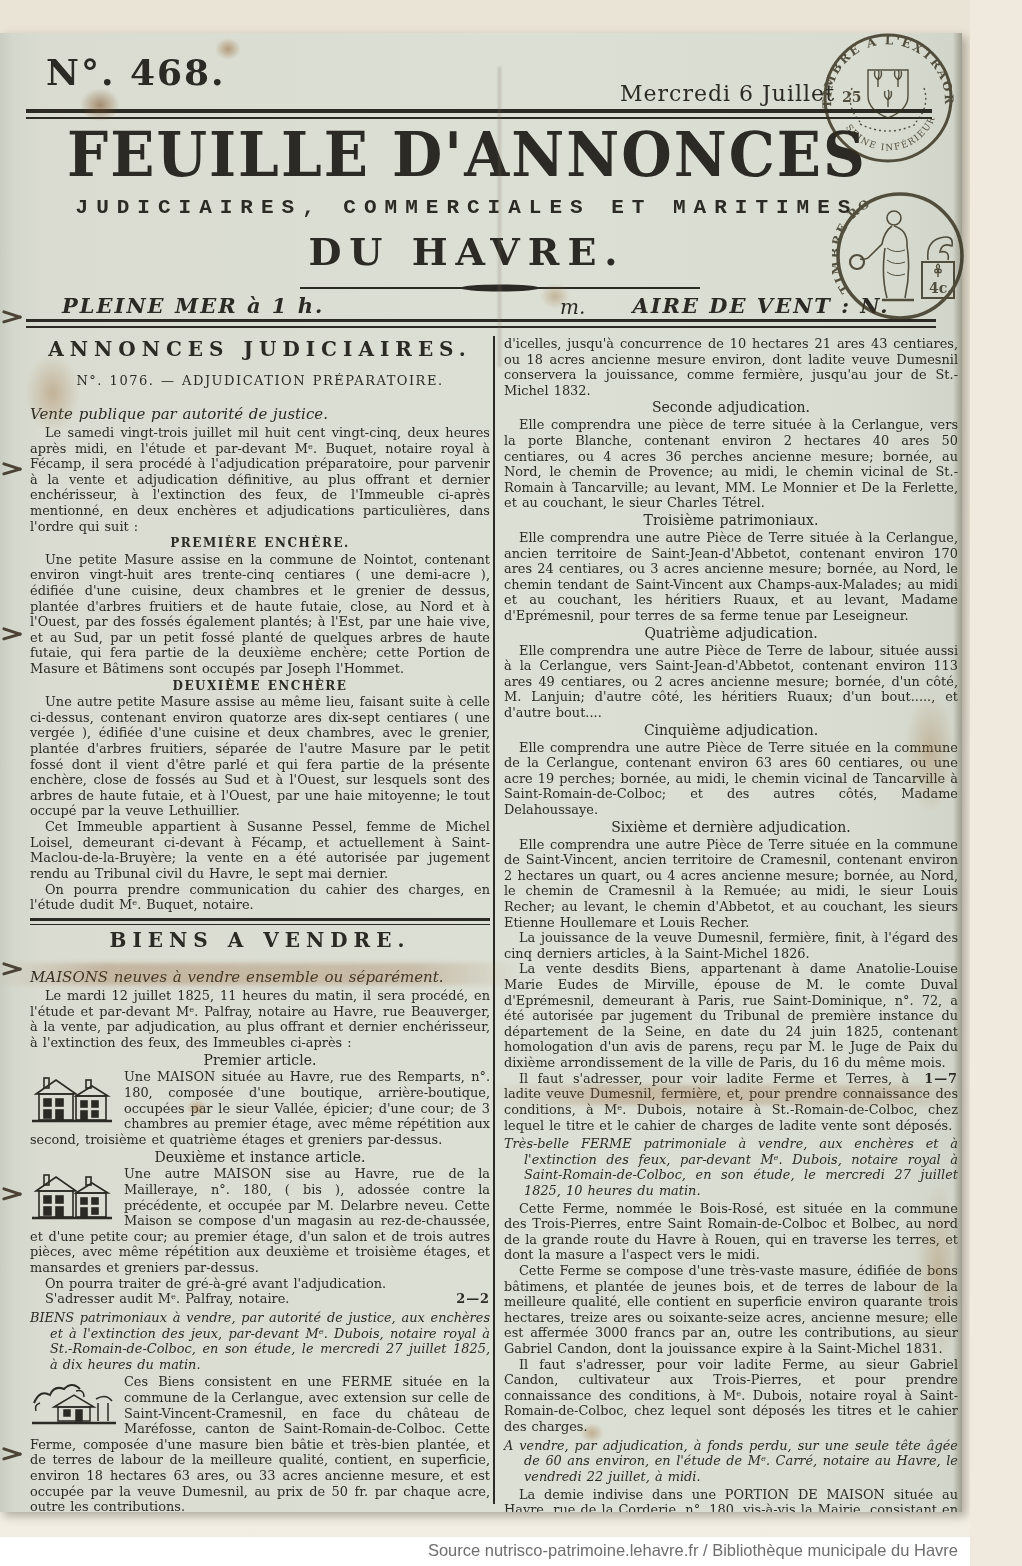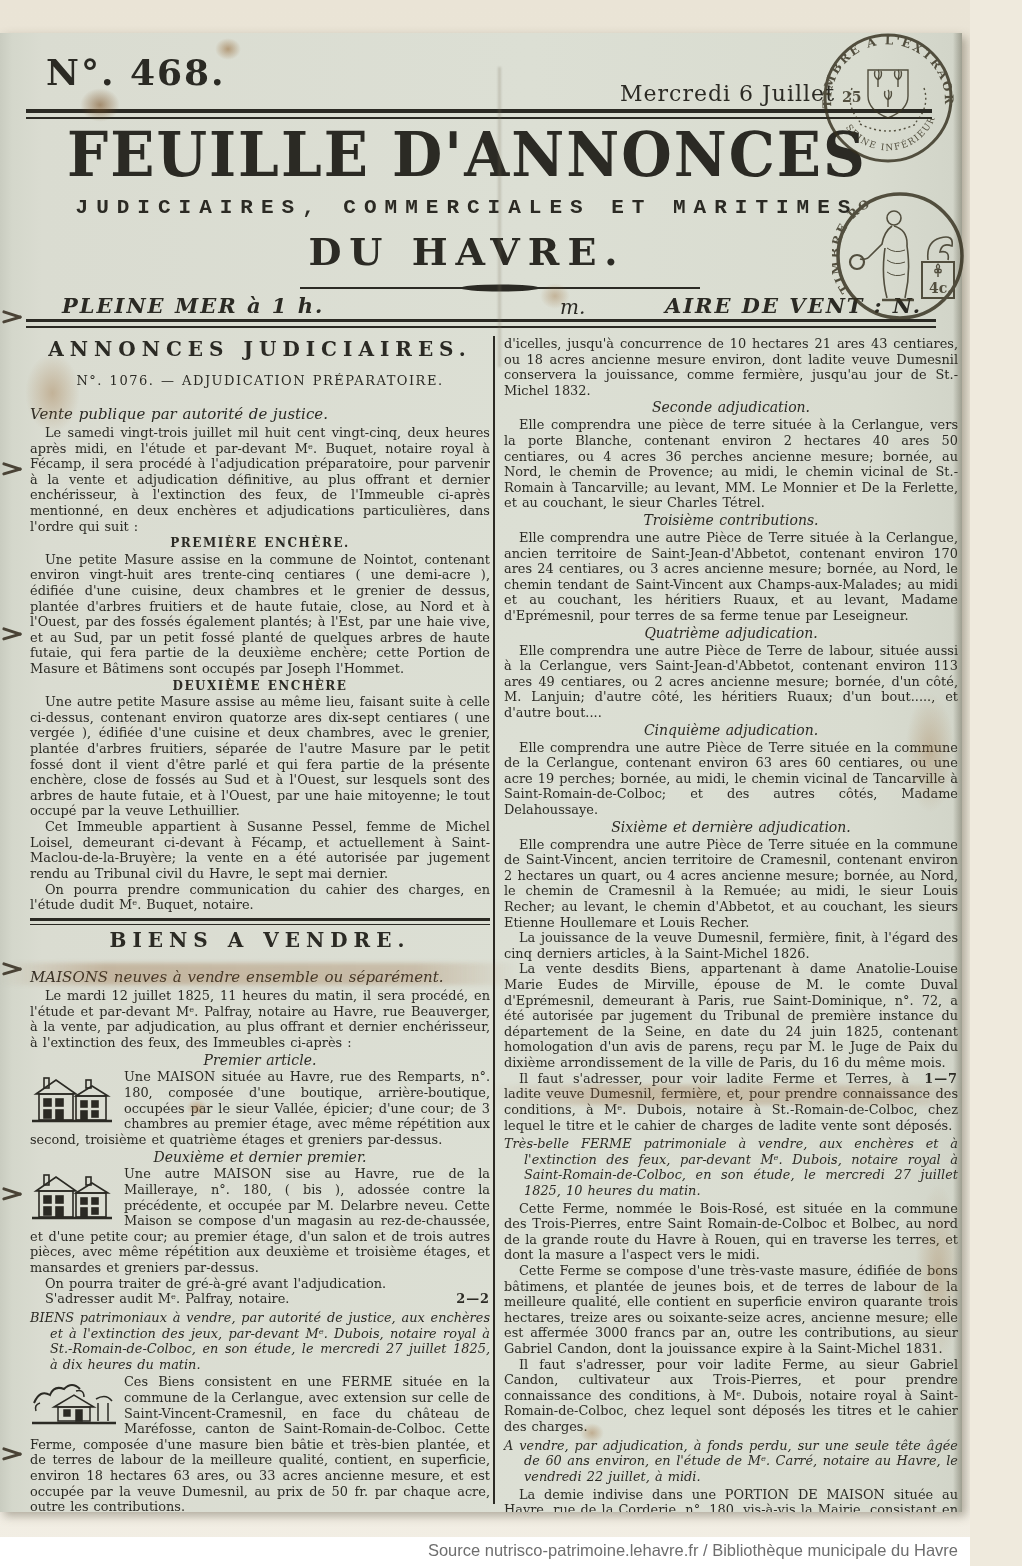--- a/index.html
+++ b/index.html
@@ -21,34 +21,34 @@
               font-size:58px;font-weight:bold;letter-spacing:2px;transform:scaleY(1.06);white-space:nowrap;}
   .mast-sub{position:absolute;left:0;top:163px;width:934px;text-align:center;
             font-size:21px;font-weight:bold;letter-spacing:8px;white-space:nowrap;font-family:Liberation Mono, monospace;}
   .mast-city{position:absolute;left:0;top:196px;width:934px;text-align:center;
              font-size:38px;font-weight:bold;letter-spacing:8px;}
   .swell{position:absolute;left:300px;top:254px;width:400px;height:2px;background:#2b2a24;}
   .swell::before{content:'';position:absolute;left:50%;top:50%;transform:translate(-50%,-50%);
                  width:80px;height:7px;background:#2b2a24;border-radius:50%;}
   .info-tide{position:absolute;left:62px;top:260px;font-size:21px;font-weight:bold;font-style:italic;letter-spacing:2px;}
   .info-min{position:absolute;left:560px;top:262px;font-size:20px;font-style:italic;}
-  .info-wind{position:absolute;left:600px;top:260px;width:340px;font-size:21px;font-weight:bold;font-style:italic;letter-spacing:2px;text-align:right;padding-right:18px;box-sizing:border-box;}
+  .info-wind{position:absolute;left:600px;top:260px;width:340px;font-size:21px;font-weight:bold;font-style:italic;letter-spacing:2px;text-align:center;padding-right:18px;box-sizing:border-box;}
   
   .col{position:absolute;top:303px;font-size:12.9px;line-height:1.21;text-align:justify;word-spacing:1px;}
   .col-left{left:30px;width:460px;}
   .col-right{left:504px;width:454px;}
   .divider{position:absolute;left:493px;top:303px;width:2px;height:1168px;background:#2b2a24;}
   .blk{margin:0;}
   .blk.p{text-indent:15px;}
   .blk.p.ni{text-indent:0;}
   .blk.h1{text-align:center;text-indent:0;font-size:20px;font-weight:bold;letter-spacing:6px;margin:1px 0 3px;white-space:nowrap;}
   .blk.h2{text-align:center;text-indent:0;font-size:13px;letter-spacing:1.5px;margin:12px 0;}
   .blk.ith{text-indent:0;font-style:italic;font-size:15px;margin:16px 0 2px;}
   .blk.sh{text-align:center;text-indent:0;font-size:12px;letter-spacing:1.5px;margin:2px 0 1px;font-weight:bold;}
-  .blk.ish{text-align:center;text-indent:0;font-style:italic;font-size:14px;margin:1px 0;}
+  .blk.ish{text-align:center;text-indent:0;font-size:14px;margin:1px 0;}
   .blk.itp{font-style:italic;padding-left:20px;text-indent:-20px;margin:3px 0 2px;}
   .blk.rule{margin:5px 0 3px;border-top:3px solid #2b2a24;border-bottom:1.5px solid #2b2a24;height:3px;}
   .ref{float:right;font-weight:bold;letter-spacing:1px;}
   .woodcut{float:left;width:86px;margin:3px 8px 2px 0;}
   .woodcut svg{display:block;}
   
   .stamp{position:absolute;opacity:.82;}
   .stamp text{fill:#35301f;}
   
   .stain{position:absolute;pointer-events:none;}
@@ -112,21 +112,21 @@
                 <rect x="14" y="38" width="7" height="8" fill="#2b2a24"></rect>
                 <rect x="26" y="38" width="7" height="10" fill="#2b2a24"></rect>
                 <rect x="51" y="29" width="6" height="6" fill="#2b2a24"></rect>
                 <rect x="62" y="29" width="6" height="6" fill="#2b2a24"></rect>
                 <rect x="51" y="39" width="6" height="9" fill="#2b2a24"></rect>
                 <rect x="62" y="39" width="6" height="6" fill="#2b2a24"></rect>
                 <path d="M 2 49 H 82" stroke-width="2.5"></path>
               </g>
             </svg>
           </span><span>Une MAISON située au Havre, rue des Remparts, n°. 180, composée d'une boutique, arrière-boutique, occupées par le sieur Vallée, épicier; d'une cour; de 3 chambres au premier étage, avec même répétition aux second, troisième et quatrième étages et greniers par-dessus.</span></div>
-        <div class="blk ish"><span>Deuxième et dernier premier.</span></div>
+        <div class="blk ish"><span>Deuxième et instance article.</span></div>
         <div class="blk p ni"><span class="woodcut">
             <svg width="84" height="54" viewBox="0 0 84 54">
               <g stroke="#2b2a24" fill="none" stroke-width="1.6">
                 <rect x="14" y="6" width="5" height="10"></rect>
                 <rect x="56" y="8" width="5" height="8"></rect>
                 <path d="M 6 22 L 26 8 L 46 22 Z"></path>
                 <path d="M 46 24 L 62 14 L 78 24 Z"></path>
                 <rect x="9" y="22" width="34" height="26"></rect>
                 <rect x="46" y="24" width="30" height="24"></rect>
                 <rect x="14" y="27" width="7" height="7" fill="#2b2a24"></rect>
@@ -159,21 +159,21 @@
             </svg>
           </span><span>Ces Biens consistent en une FERME située en la commune de la Cerlangue, avec extension sur celle de Saint-Vincent-Cramesnil, en face du château de Maréfosse, canton de Saint-Romain-de-Colboc. Cette Ferme, composée d'une masure bien bâtie et très-bien plantée, et de terres de labour de la meilleure qualité, contient, en superficie, environ 18 hectares 63 ares, ou 33 acres ancienne mesure, et est occupée par la veuve Dumesnil, au prix de 50 fr. par chaque acre, outre les contributions.</span></div>
         <div class="blk p"><span>Elle sera vendue en six lots et en six adjudications.</span></div>
         <div class="blk ish"><span>Première adjudication.</span></div>
       </div>
     <div class="divider"></div>
     <div class="col col-right" id="col-right">
         <div class="blk p ni"><span>d'icelles, jusqu'à concurrence de 10 hectares 21 ares 43 centiares, ou 18 acres ancienne mesure environ, dont ladite veuve Dumesnil conservera la jouissance, comme fermière, jusqu'au jour de St.-Michel 1832.</span></div>
         <div class="blk ish"><span>Seconde adjudication.</span></div>
         <div class="blk p"><span>Elle comprendra une pièce de terre située à la Cerlangue, vers la porte Blanche, contenant environ 2 hectares 40 ares 50 centiares, ou 4 acres 36 perches ancienne mesure; bornée, au Nord, le chemin de Provence; au midi, le chemin vicinal de St.-Romain à Tancarville; au levant, MM. Le Monnier et De la Ferlette, et au couchant, le sieur Charles Tétrel.</span></div>
-        <div class="blk ish"><span>Troisième contributions.</span></div>
+        <div class="blk ish"><span>Troisième patrimoniaux.</span></div>
         <div class="blk p"><span>Elle comprendra une autre Pièce de Terre située à la Cerlangue, ancien territoire de Saint-Jean-d'Abbetot, contenant environ 170 ares 24 centiares, ou 3 acres ancienne mesure; bornée, au Nord, le chemin tendant de Saint-Vincent aux Champs-aux-Malades; au midi et au couchant, les héritiers Ruaux, et au levant, Madame d'Eprémesnil, pour terres de sa ferme tenue par Leseigneur.</span></div>
         <div class="blk ish"><span>Quatrième adjudication.</span></div>
         <div class="blk p"><span>Elle comprendra une autre Pièce de Terre de labour, située aussi à la Cerlangue, vers Saint-Jean-d'Abbetot, contenant environ 113 ares 49 centiares, ou 2 acres ancienne mesure; bornée, d'un côté, M. Lanjuin; d'autre côté, les héritiers Ruaux; d'un bout....., et d'autre bout....</span></div>
         <div class="blk ish"><span>Cinquième adjudication.</span></div>
         <div class="blk p"><span>Elle comprendra une autre Pièce de Terre située en la commune de la Cerlangue, contenant environ 63 ares 60 centiares, ou une acre 19 perches; bornée, au midi, le chemin vicinal de Tancarville à Saint-Romain-de-Colboc; et des autres côtés, Madame Delahoussaye.</span></div>
         <div class="blk ish"><span>Sixième et dernière adjudication.</span></div>
         <div class="blk p"><span>Elle comprendra une autre Pièce de Terre située en la commune de Saint-Vincent, ancien territoire de Cramesnil, contenant environ 2 hectares un quart, ou 4 acres ancienne mesure; bornée, au Nord, le chemin de Cramesnil à la Remuée; au midi, le sieur Louis Recher; au levant, le chemin d'Abbetot, et au couchant, les sieurs Etienne Houllemare et Louis Recher.</span></div>
         <div class="blk p"><span>La jouissance de la veuve Dumesnil, fermière, finit, à l'égard des cinq derniers articles, à la Saint-Michel 1826.</span></div>
         <div class="blk p"><span>La vente desdits Biens, appartenant à dame Anatolie-Louise Marie Eudes de Mirville, épouse de M. le comte Duval d'Eprémesnil, demeurant à Paris, rue Saint-Dominique, n°. 72, a été autorisée par jugement du Tribunal de première instance du département de la Seine, en date du 24 juin 1825, contenant homologation d'un avis de parens, reçu par M. le Juge de Paix du dixième arrondissement de la ville de Paris, du 16 du même mois.</span></div>
         <div class="blk p"><span class="ref">1—7</span><span>Il faut s'adresser, pour voir ladite Ferme et Terres, à ladite veuve Dumesnil, fermière, et, pour prendre connaissance des conditions, à Mᵉ. Dubois, notaire à St.-Romain-de-Colboc, chez lequel le titre et le cahier de charges de ladite vente sont déposés.</span></div>

